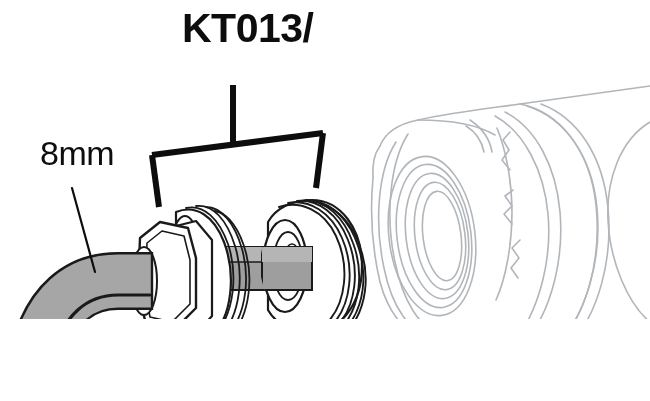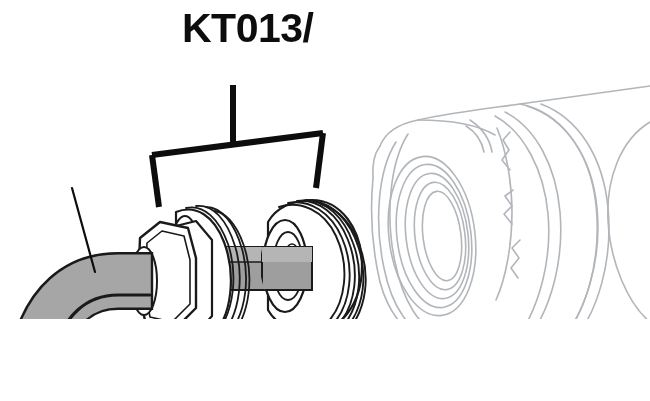--- a/index.html
+++ b/index.html
@@ -174,14 +174,15 @@
         <path d="M 323 133 L 316 188"></path>
       </g>
 
       <line x1="72" y1="188" x2="95" y2="272" stroke="#0d0d0d" stroke-width="2.2" stroke-linecap="round"></line>
 
     </g>
   </svg>
 
   <div class="label" id="label-part-number">KT013/</div>
 
+  <div class="label" id="label-hose-size">8mm</div>
 
 </div>
 
 </body></html>

